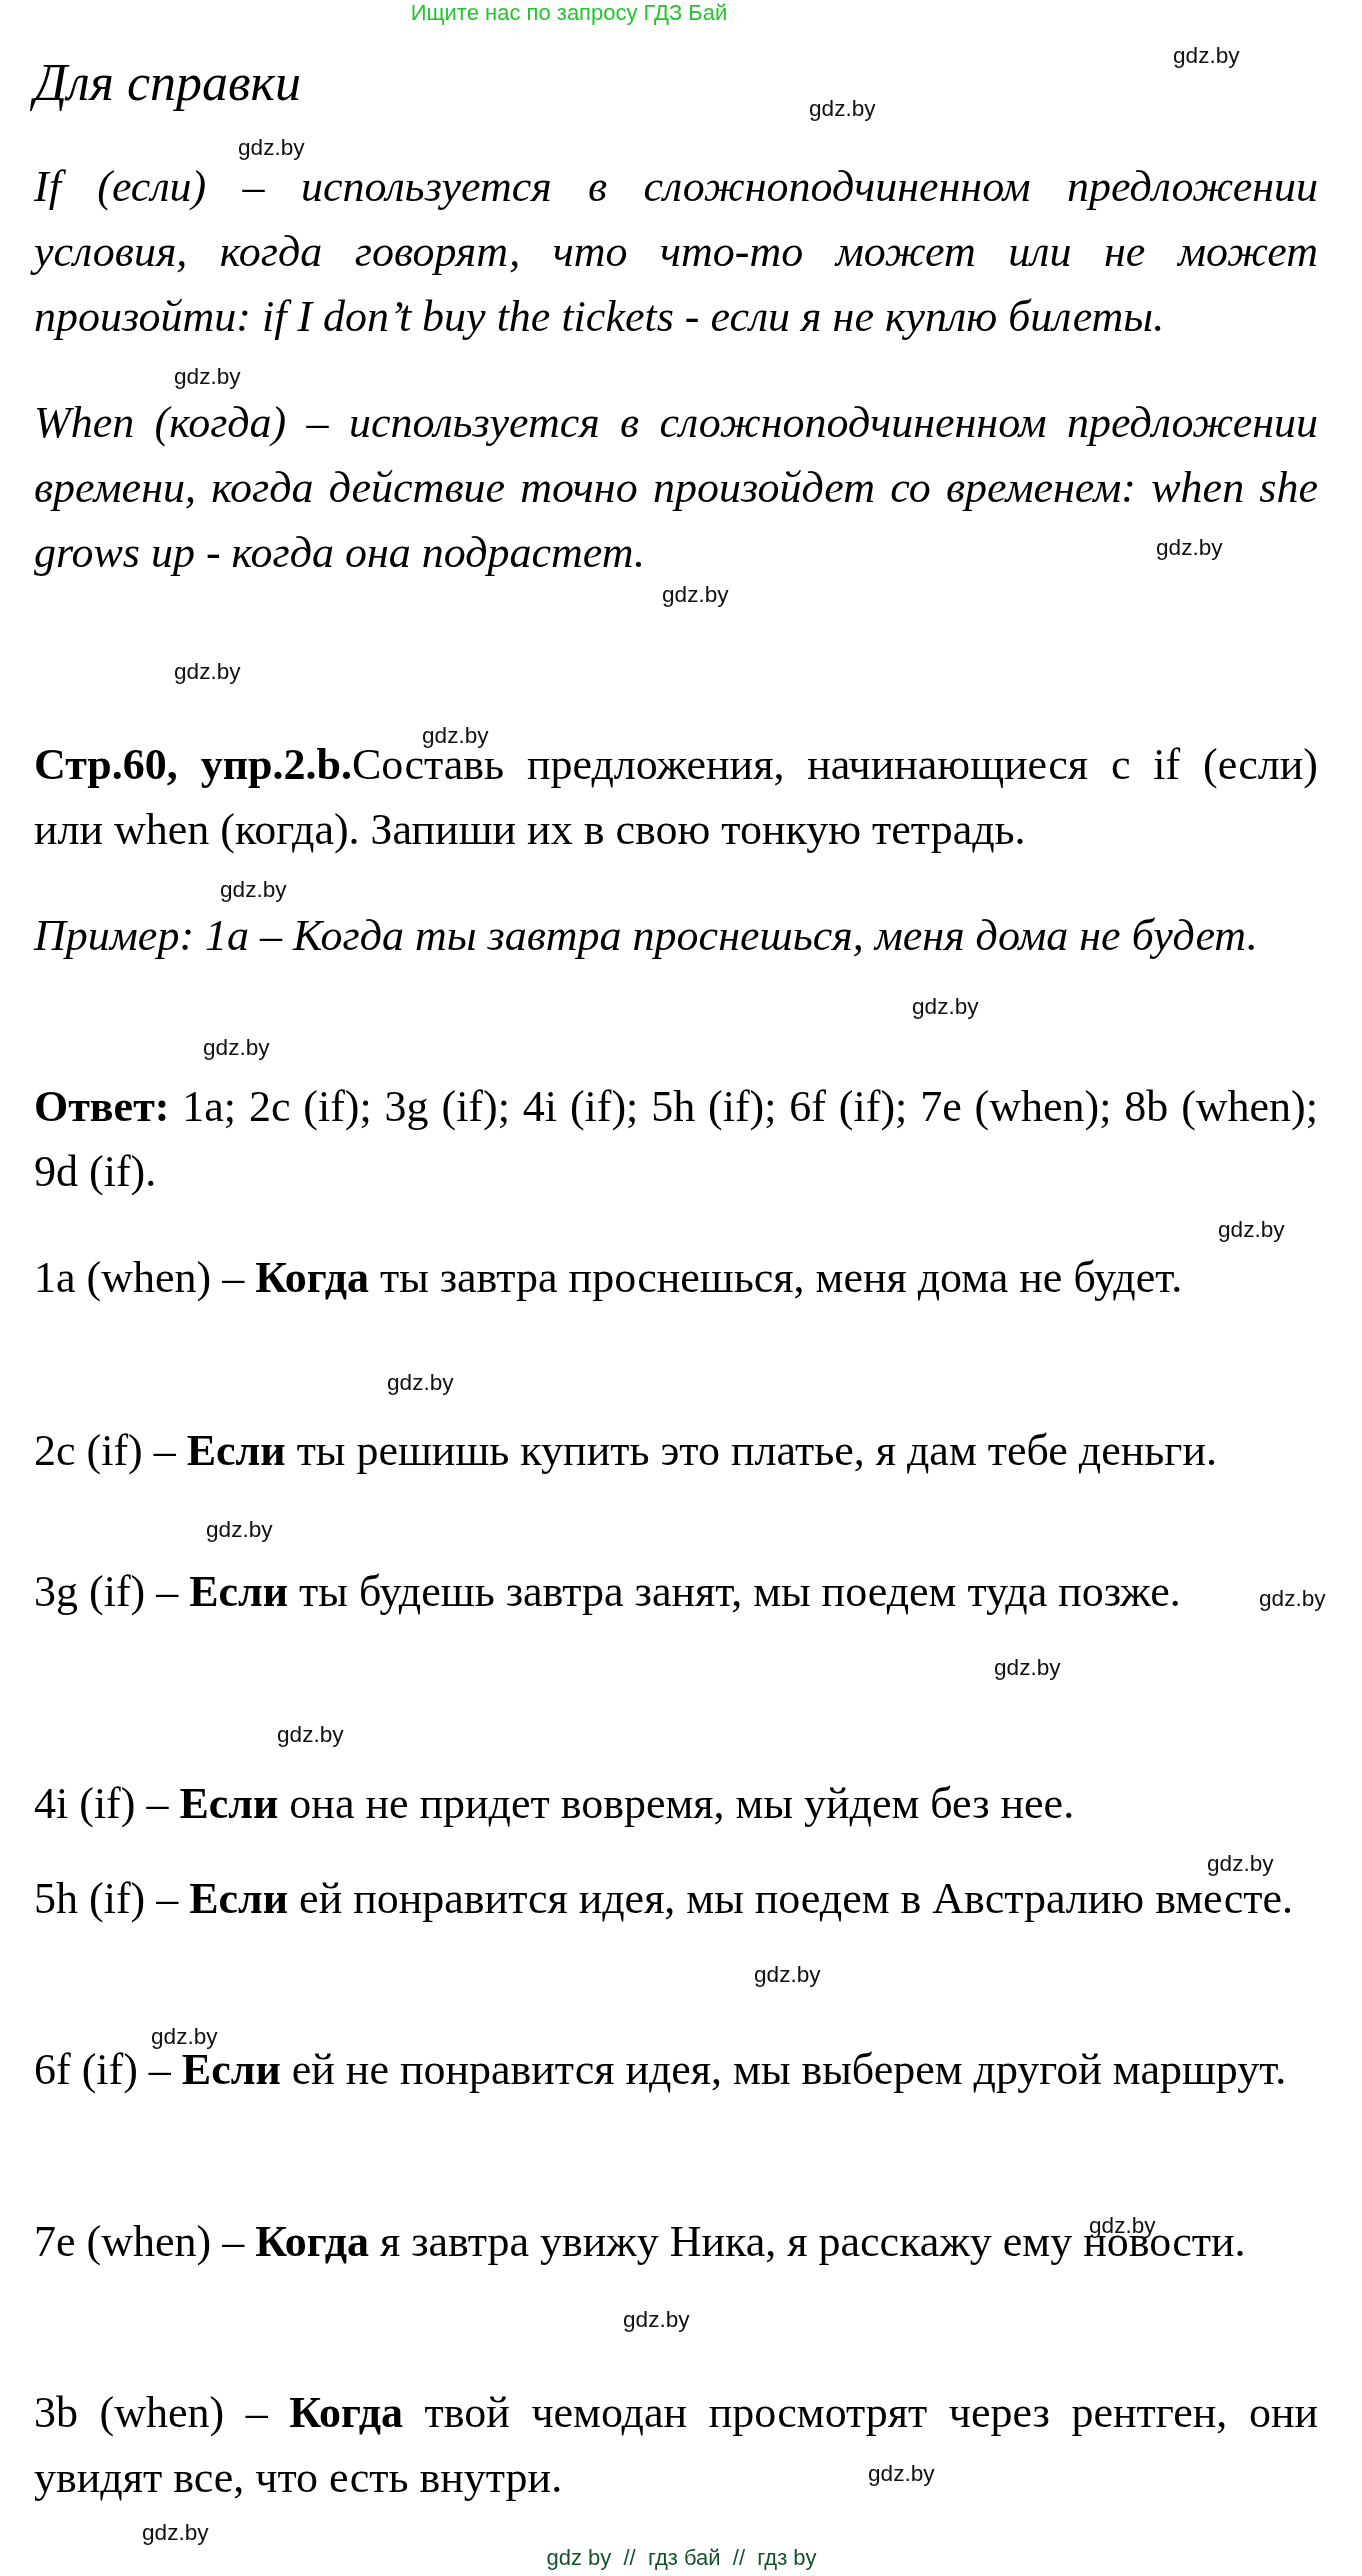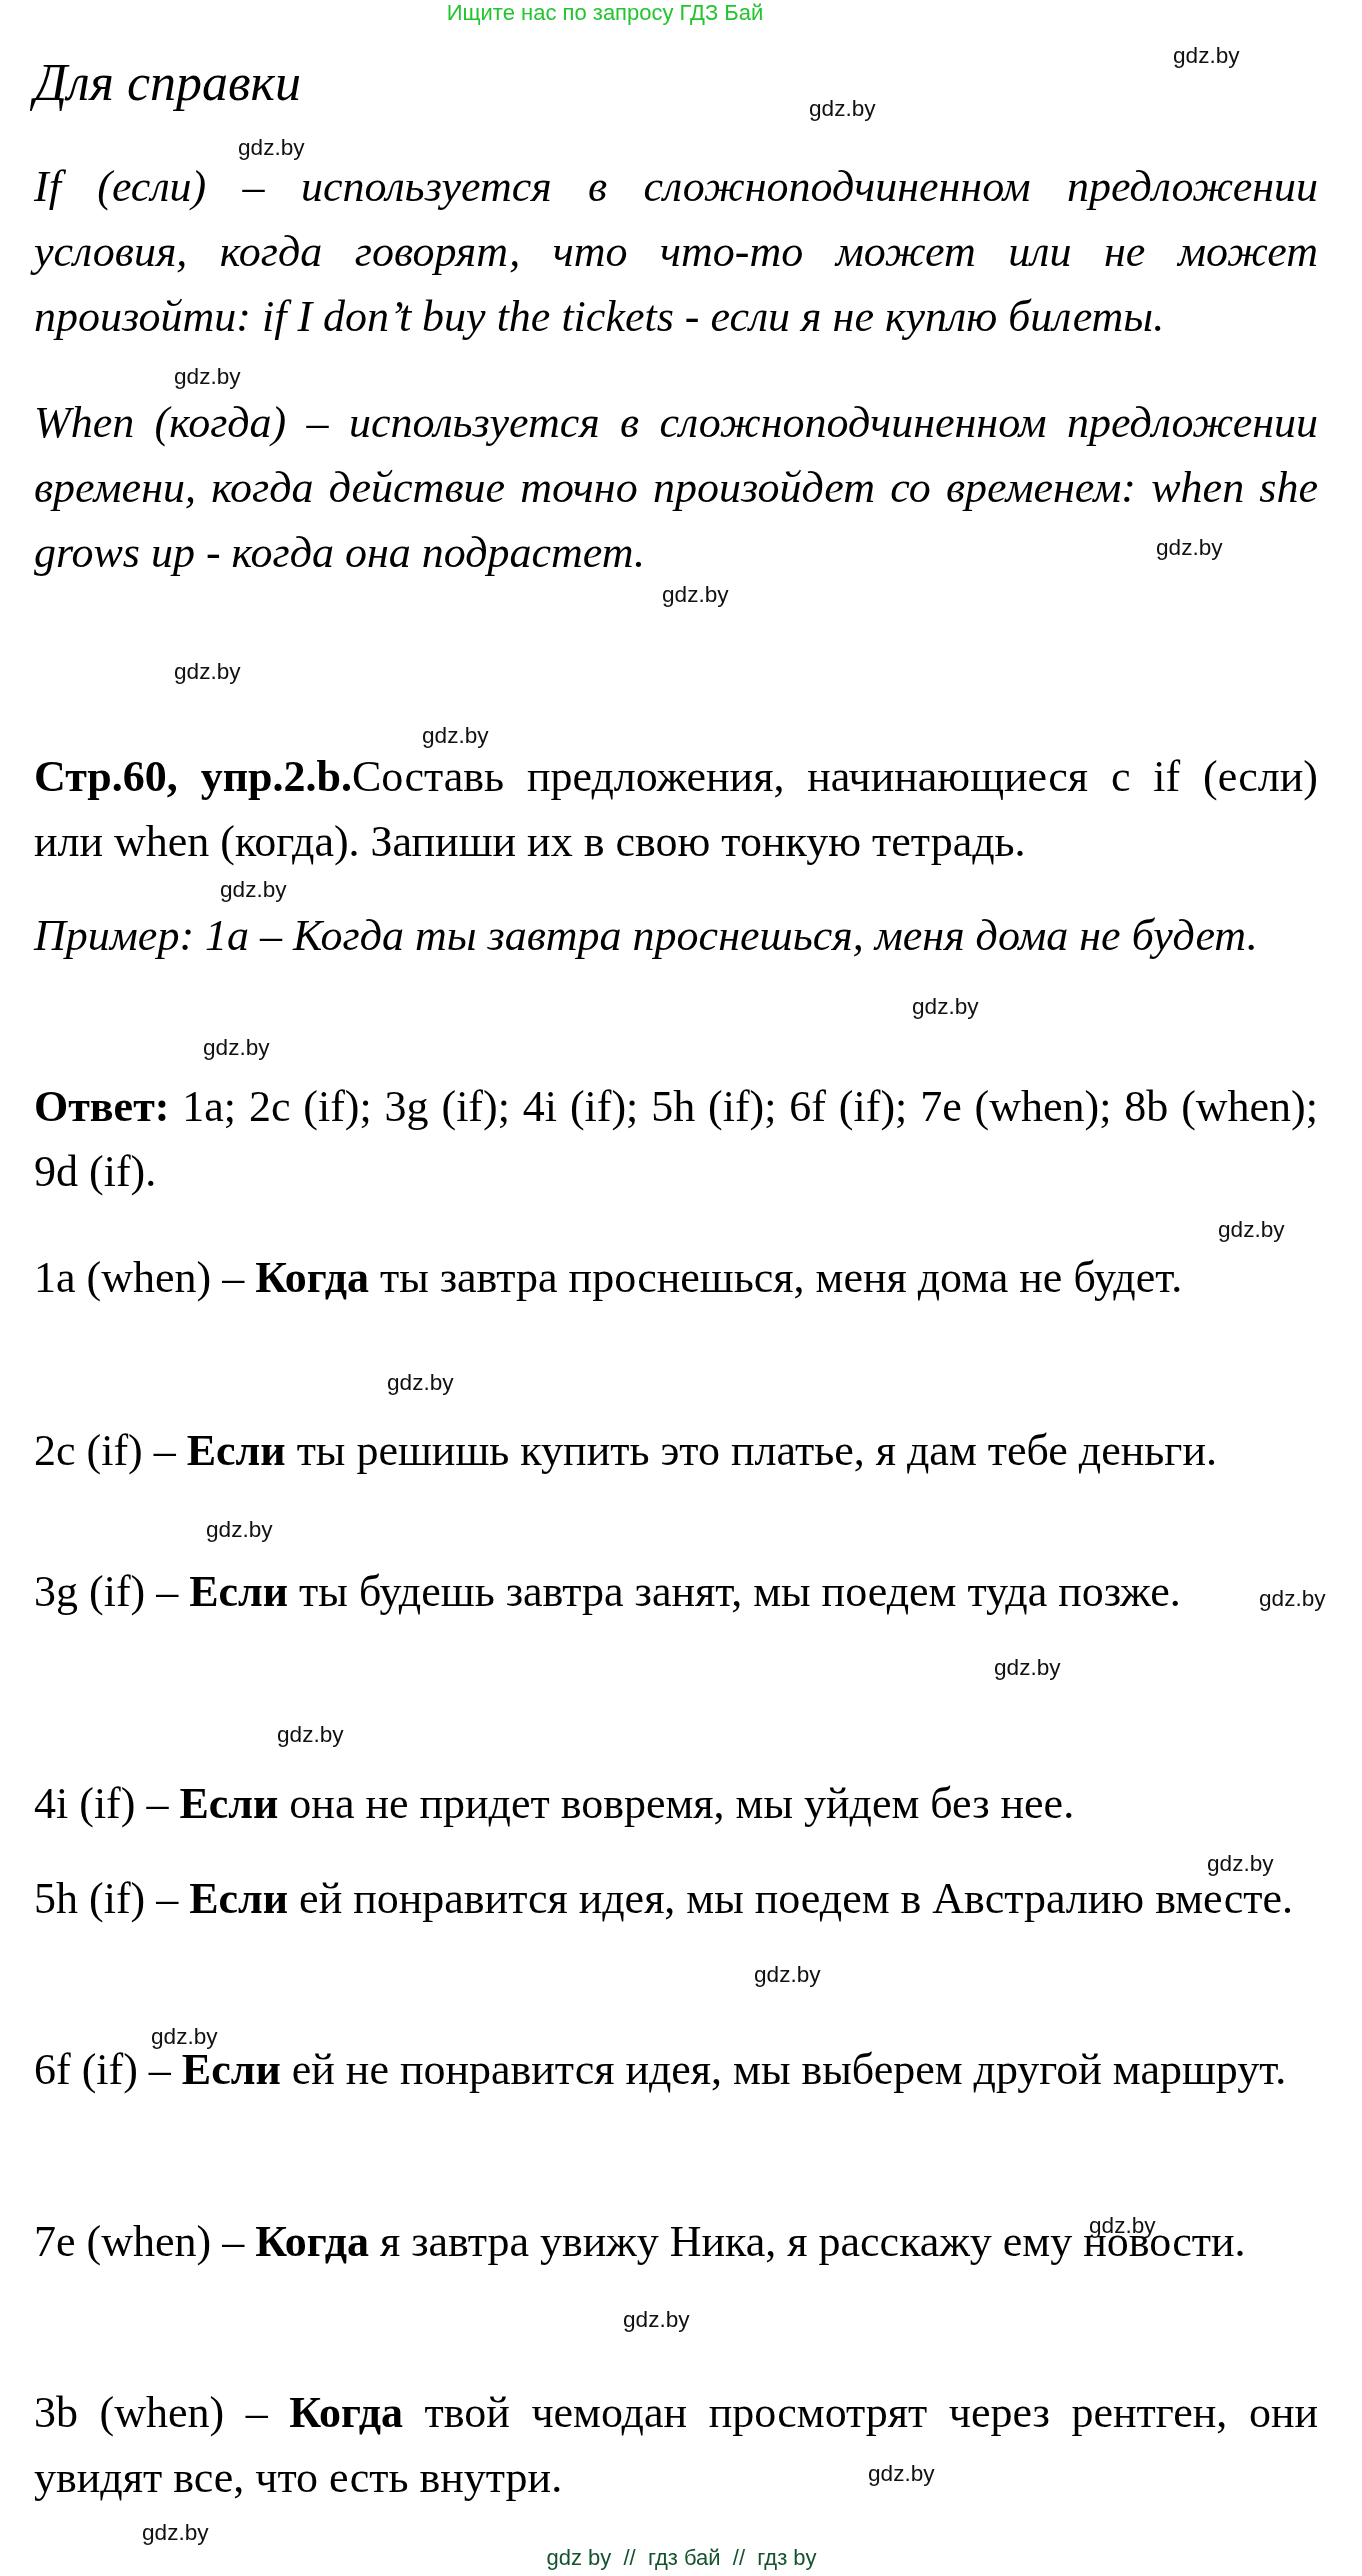--- a/index.html
+++ b/index.html
@@ -3,21 +3,21 @@
 <meta charset="utf-8">
 <style>
   html, body { margin: 0; padding: 0; background: #ffffff; }
   body {
     width: 1363px; height: 2576px; position: relative; overflow: hidden;
     font-family: "Liberation Serif", "DejaVu Serif", serif; color: #000;
   }
   .banner {
     position: absolute; top: 0; left: 0; width: 1138px; text-align: center;
     font-family: "Liberation Sans", "DejaVu Sans", sans-serif;
-    font-size: 22px; line-height: 25px; color: #22c52e; padding-left: 36px;
+    font-size: 22px; line-height: 25px; color: #22c52e;
   }
   .footer {
     position: absolute; top: 2544px; left: 0; width: 1363px; text-align: center;
     font-family: "Liberation Sans", "DejaVu Sans", sans-serif;
     font-size: 22px; line-height: 27px; color: #14532d; white-space: pre;
   }
   .wm {
     position: absolute; font-family: "Liberation Sans", "DejaVu Sans", sans-serif;
     font-size: 22.6px; line-height: 25px; color: #111; white-space: nowrap; margin-top: 9px;
   }
@@ -35,21 +35,21 @@
 <body>
 
 <div class="banner">Ищите нас по запросу ГДЗ Бай</div>
 
 <div class="title">Для справки</div>
 
 <div class="block italic" style="top:154px;">If (если) – используется в сложноподчиненном предложении условия, когда говорят, что что-то может или не может произойти: if I don’t buy the tickets - если я не куплю билеты.</div>
 
 <div class="block italic" style="top:390px;">When (когда) – используется в сложноподчиненном предложении времени, когда действие точно произойдет со временем: when she grows up - когда она подрастет.</div>
 
-<div class="block" style="top:732px;margin-top:12px;"><span class="b">Стр.60, упр.2.b.</span><span>Составь предложения, начинающиеся с if (если) или when (когда). Запиши их в свою тонкую тетрадь.</span></div>
+<div class="block" style="top:732px;"><span class="b">Стр.60, упр.2.b.</span><span>Составь предложения, начинающиеся с if (если) или when (когда). Запиши их в свою тонкую тетрадь.</span></div>
 
 <div class="block italic" style="top:903px;">Пример: 1a – Когда ты завтра проснешься, меня дома не будет.</div>
 
 <div class="block" style="top:1074px;"><span class="b">Ответ:</span><span> 1a; 2c (if); 3g (if); 4i (if); 5h (if); 6f (if); 7e (when); 8b (when); 9d (if).</span></div>
 
 <div class="block" style="top:1245px;"><span>1a (when) – </span><span class="b">Когда</span><span> ты завтра проснешься, меня дома не будет.</span></div>
 
 <div class="block" style="top:1418px;"><span>2c (if) – </span><span class="b">Если</span><span> ты решишь купить это платье, я дам тебе деньги.</span></div>
 
 <div class="block" style="top:1559px;"><span>3g (if) – </span><span class="b">Если</span><span> ты будешь завтра занят, мы поедем туда позже.</span></div>

